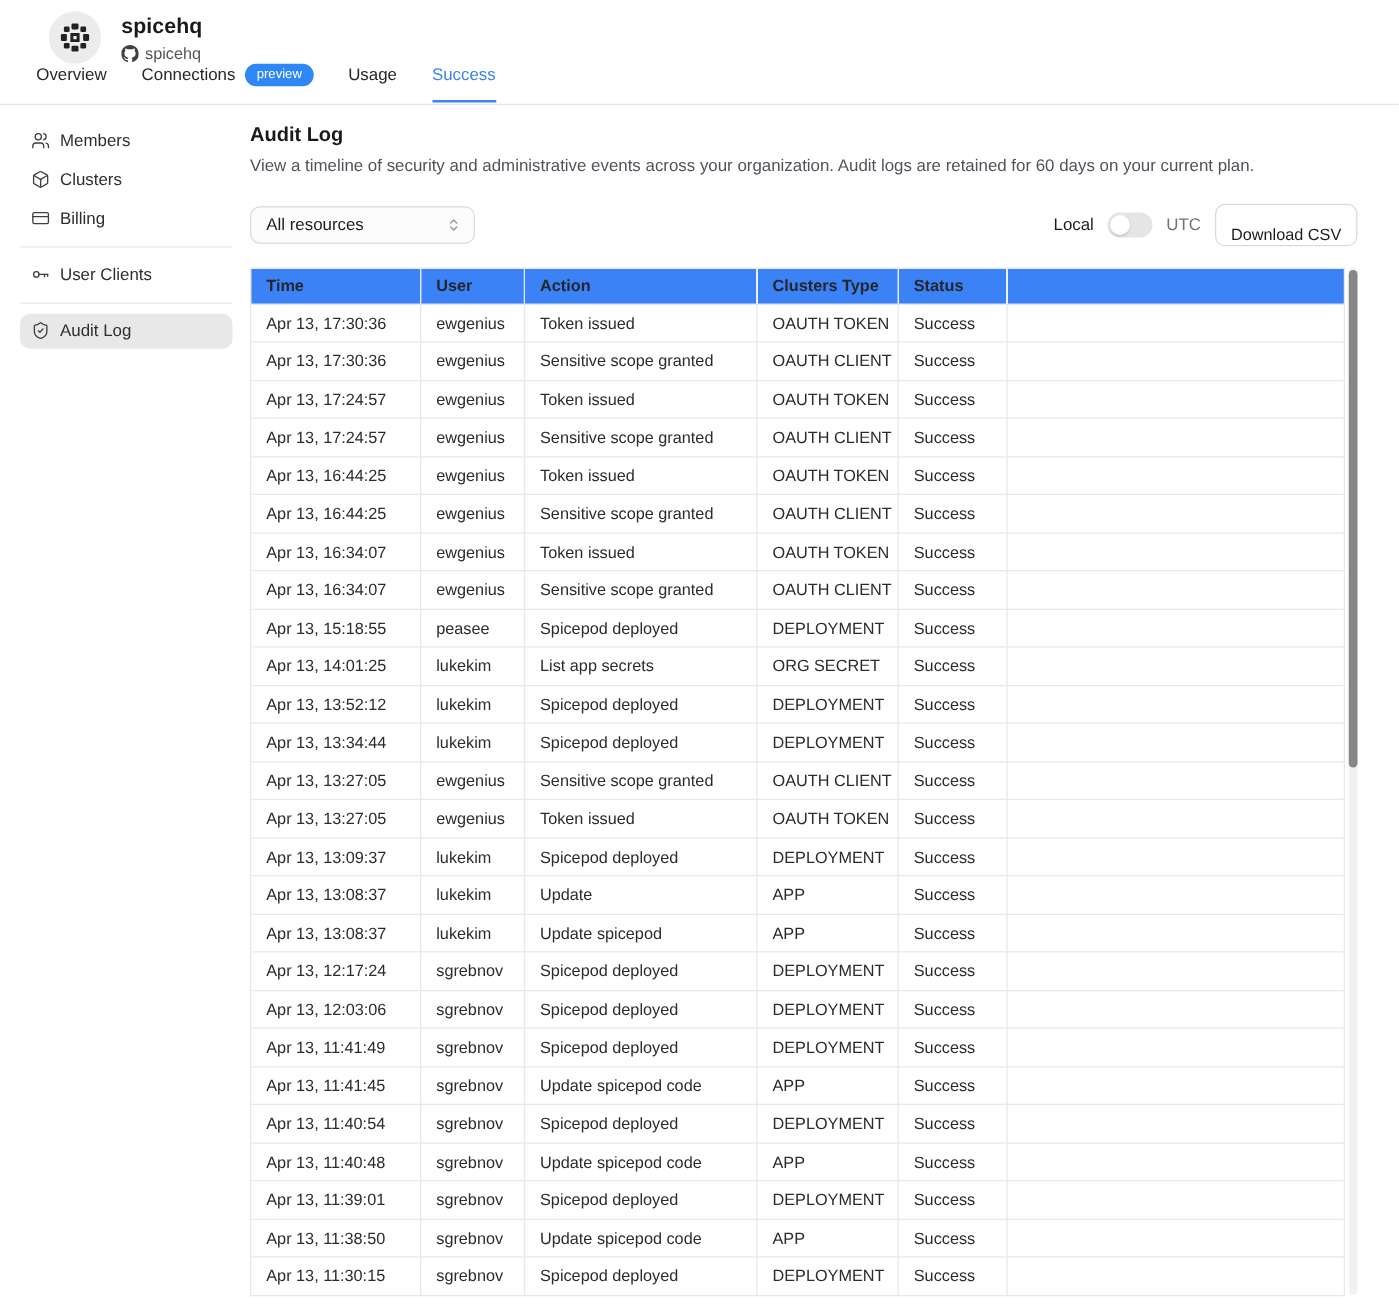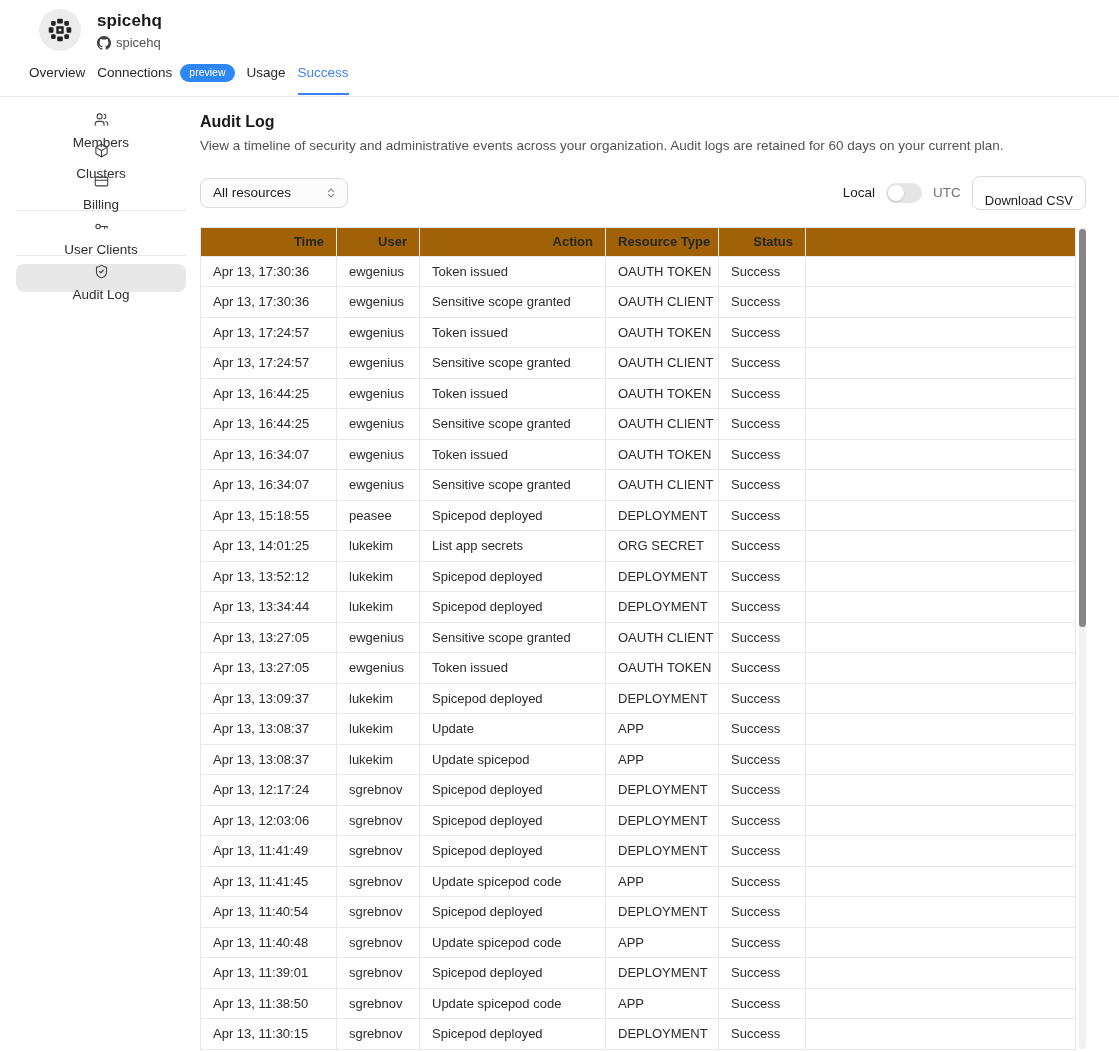--- a/index.html
+++ b/index.html
@@ -10,64 +10,64 @@
   .org-header { display:flex; align-items:flex-start; padding:9px 0 0 19px;margin-left:20px; }
   .avatar { width:42px; height:42px; border-radius:50%; background:#ececec;
     display:flex; align-items:center; justify-content:center; flex:0 0 auto; }
   .org-meta { margin-left:16px; padding-top:2px; }
   .org-name { font-size:17px; font-weight:700; color:#1a1a1a; letter-spacing:.1px; }
   .gh-row { display:flex; align-items:center; gap:5px; margin-top:4px; }
   .gh-row svg { display:block; }
   .gh-handle { font-size:13px; color:#555559; }
 
   
-  .tabs { display:flex; align-items:center; gap:12px; padding-left:29px;
-    margin-top:13px; border-bottom:1px solid #e5e5e8; }
+  .tabs { display:flex; align-items:center; gap:28px; padding-left:29px;
+    border-bottom:1px solid #e5e5e8; }
   .tab { font-size:13.5px; color:#27272a; padding-bottom:13px; cursor:pointer;
     display:flex; align-items:center; gap:8px; border-bottom:2px solid transparent;
     margin-bottom:-1px; }
   .tab.active { color:#3b82f6; border-bottom-color:#3b82f6; }
   .badge-pill { background:#2f86f6; color:#ffffff; font-size:10.5px; line-height:1;
     padding:3px 9px 4px; border-radius:999px; }
 
   
   .content { display:flex; align-items:flex-start; }
   .sidebar { width:186px; flex:0 0 auto; padding:15px 0 0 16px; }
   .side-item { display:flex; align-items:center; gap:8px; height:28px; padding:0 9px;
-    border-radius:8px; font-size:13.5px; color:#2e2e33; margin-bottom:3px; cursor:pointer;flex-direction:column; }
+    border-radius:8px; font-size:13.5px; color:#2e2e33; margin-bottom:3px; cursor:pointer; }
   .side-item.active { background:#e8e8e9; }
   .side-item svg { flex:0 0 auto; }
   .side-divider { border:none; border-top:1px solid #e9e9eb; margin:8px 0; }
 
   .main { flex:1 1 auto; padding:16px 34px 0 14px; }
   .page-title { font-size:16px; font-weight:700; color:#1a1a1a; }
   .page-desc { font-size:13.5px; color:#52525b; margin-top:7px; }
 
   
   .controls { display:flex; align-items:center; justify-content:space-between; margin-top:23px; }
-  .select { width:148px; height:30px; border:1px solid #d9d9de; border-radius:8px;
+  .select { width:180px; height:30px; border:1px solid #d9d9de; border-radius:8px;
     background:#fcfcfc; display:flex; align-items:center; justify-content:space-between;
     padding:0 10px 0 12px; font-size:13.5px; color:#1c1c1e; cursor:pointer; }
   .controls-right { display:flex; align-items:center; gap:11px; }
   .tz-label { font-size:13.5px; color:#1c1c1e; }
   .tz-label.dim { color:#73737a; }
   .switch { width:36px; height:20px; border-radius:999px; background:#e5e5e8;
     position:relative; cursor:pointer; }
   .switch .knob { position:absolute; top:2px; left:2px; width:16px; height:16px;
     border-radius:50%; background:#ffffff; box-shadow:0 1px 2px rgba(0,0,0,.18); }
   .btn { height:30px; padding:16px 12px; border:1px solid #d9d9de; border-radius:8px;
     background:#ffffff; font-size:13px; font-weight:500; color:#1c1c1e;
     font-family:inherit; cursor:pointer; }
 
   
   .table-zone { display:flex; margin-top:17px; align-items:flex-start; }
   table { border-collapse:collapse; width:875px; table-layout:fixed; }
   th, td { border:1px solid #e8e8eb; padding:0 12px; font-size:13px;
     text-align:left; white-space:nowrap; overflow:hidden; }
-  th { background:#a16207; height:29px; font-weight:600; color:#26262a;text-align:right; }
+  th { background:#3b82f6; height:29px; font-weight:600; color:#26262a; }
   td { height:30.5px; color:#2b2b30; }
   col.c-time{width:136px} col.c-user{width:83px} col.c-action{width:186px}
   col.c-rtype{width:113px} col.c-status{width:87px} col.c-extra{width:270px}
 
   .scrollbar { width:7px; height:822px; margin-left:3px; border-radius:4px;
     background:#f1f1f3; position:relative; flex:0 0 auto; }
   .scrollbar .thumb { position:absolute; top:2px; left:0; width:7px; height:398px;
     border-radius:4px; background:#868689; }
 
   .icon-stroke { stroke:#3f3f46; fill:none; stroke-width:1.7;
@@ -196,21 +196,21 @@
             <col class="c-action">
           <col class="c-rtype">
             <col class="c-status">
             <col class="c-extra">
         </colgroup>
         <thead>
           <tr>
             <th>Time</th>
             <th>User</th>
             <th>Action</th>
-            <th>Resource Type</th>
+            <th>Clusters Type</th>
             <th>Status</th>
             <th></th>
           </tr>
         </thead>
         <tbody>
             <tr>
               <td>Apr 13, 17:30:36</td>
               <td>ewgenius</td>
               <td>Token issued</td>
               <td>OAUTH TOKEN</td>

